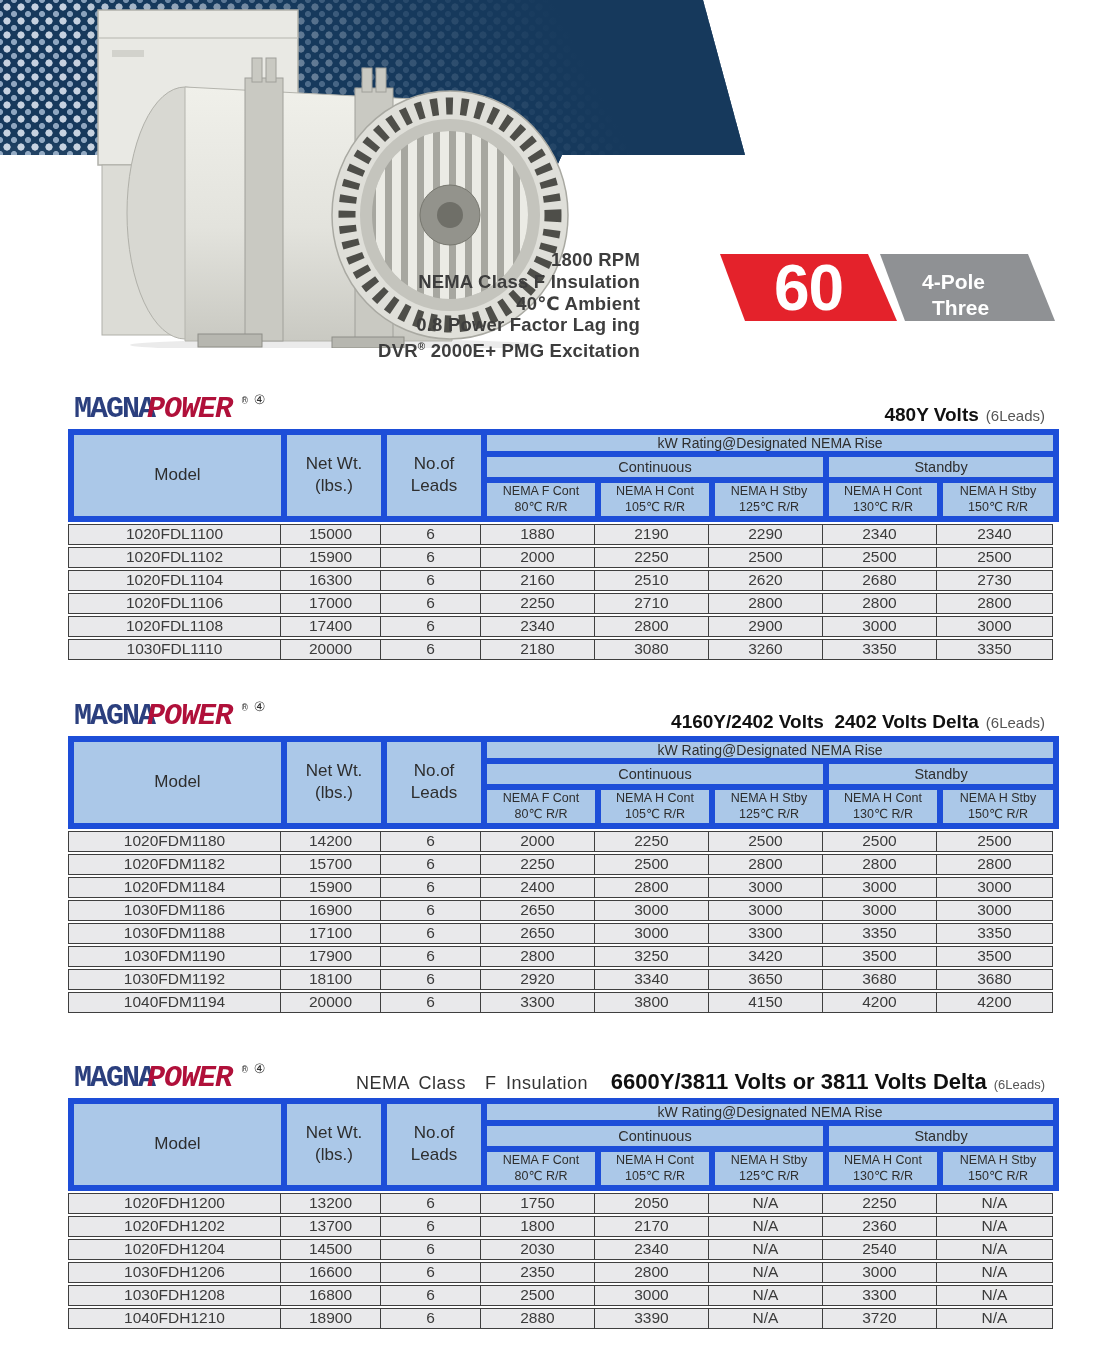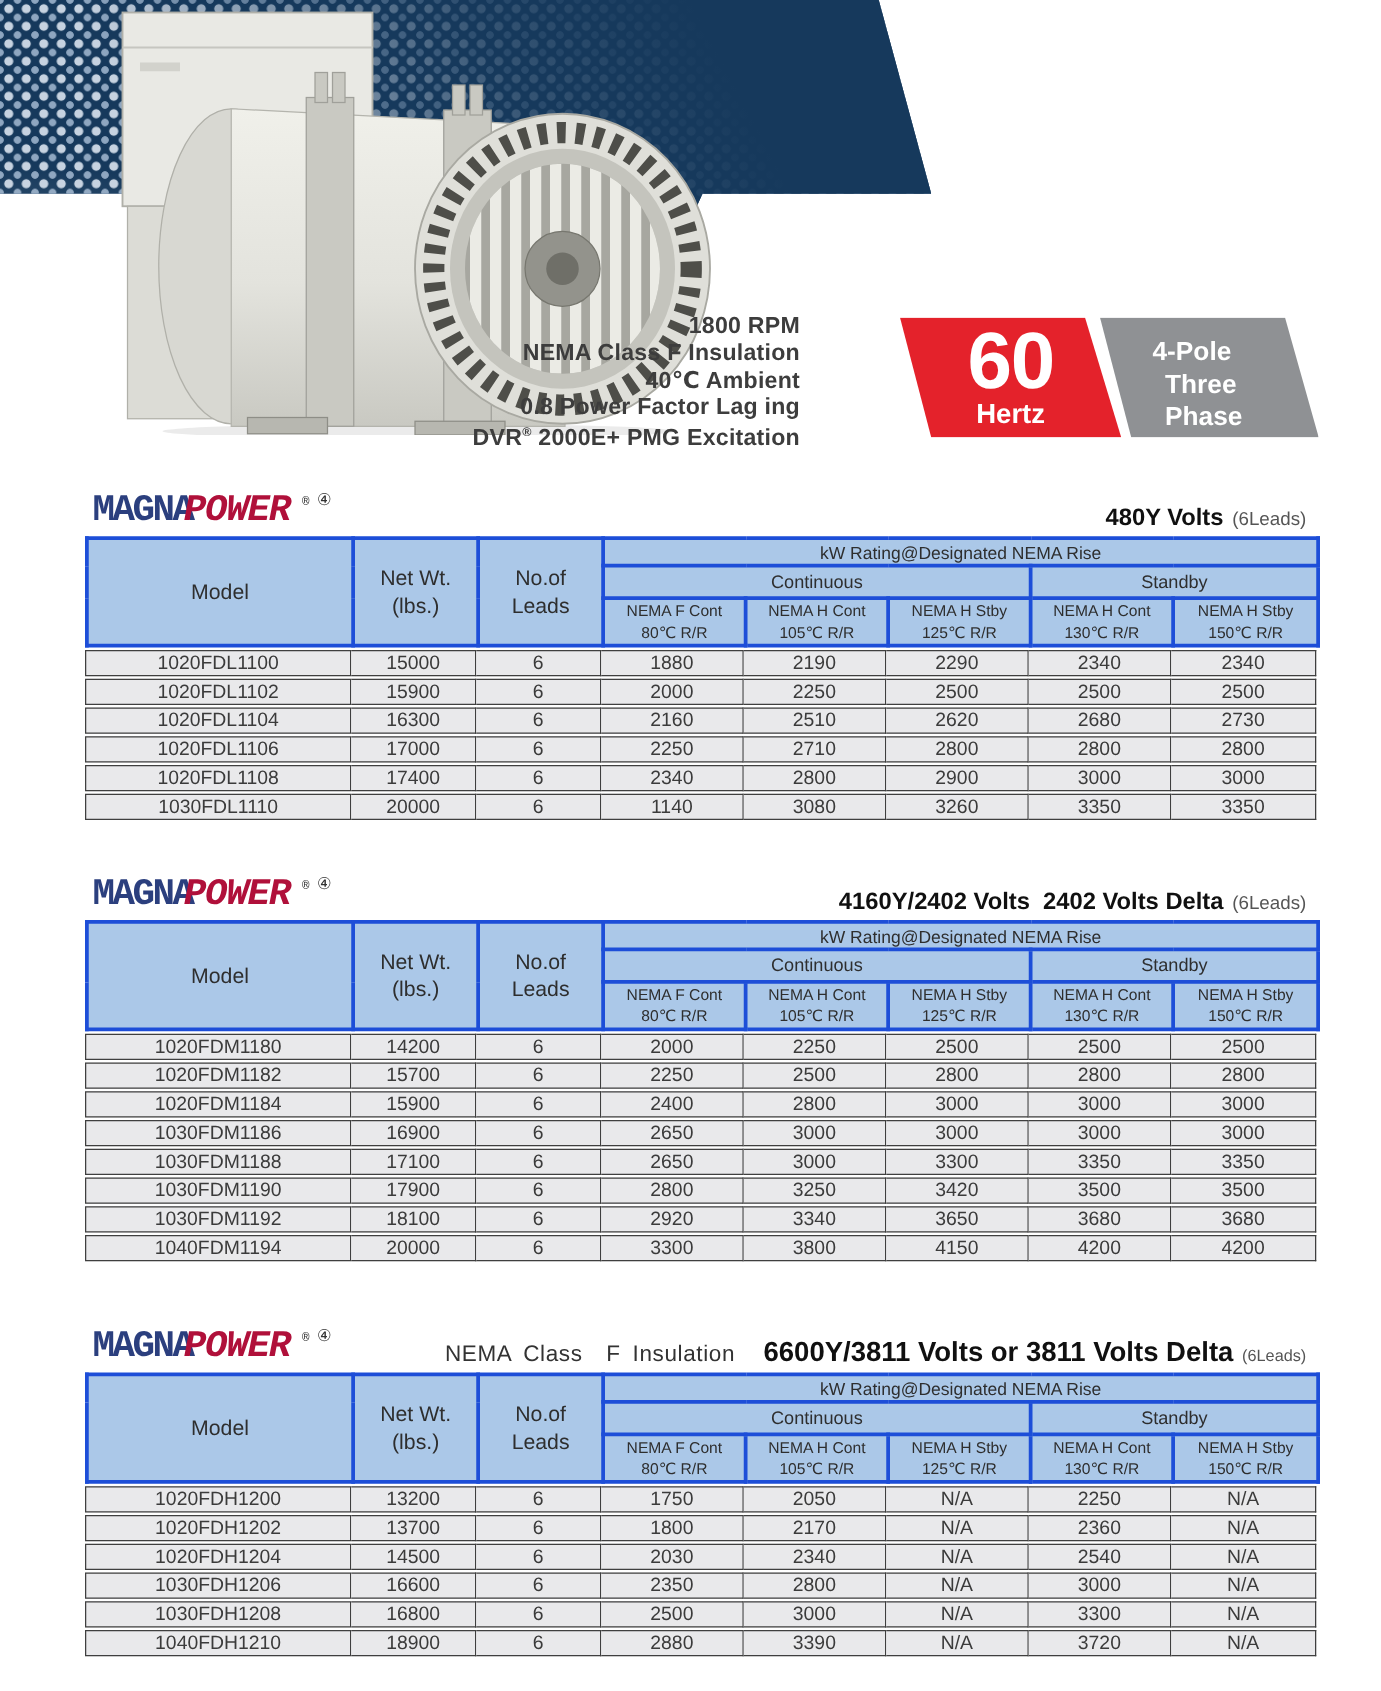--- a/index.html
+++ b/index.html
@@ -18,21 +18,21 @@
     background-size:100% 100%, 100% 100%, 14px 14px, 14px 14px;
     background-position:0 0, 0 0, 0 0, 7px 7px;
     clip-path:polygon(0 0, 703px 0, 745px 155px, 562px 155px, 518px 252px, 320px 252px, 338px 155px, 0 155px);
   }
   .generator { position:absolute; left:80px; top:8px; width:490px; height:340px; }
 
   .spec-text { position:absolute; right:465px; top:249px; text-align:right;
     font-size:18.5px; font-weight:bold; color:#3d3d3d; line-height:21.8px; letter-spacing:0.2px; }
   .spec-text sup { font-size:10px; }
 
-  .badge { position:absolute; top:254px; height:96px; color:#fff; }
+  .badge { position:absolute; top:254px; height:67px; color:#fff; }
   .badge-freq { left:720px; width:177px; background:#e4222b;
     clip-path:polygon(0 0, 148px 0, 177px 100%, 25px 100%); text-align:center; padding-top:3px; }
   .badge-freq .val { font-size:64px; font-weight:bold; line-height:62px; letter-spacing:-1px; }
   .badge-freq .unit { font-size:22px; font-weight:bold; line-height:24px; }
   .badge-pole { left:880px; width:175px; background:#8f9194;
     clip-path:polygon(0 0, 148px 0, 175px 100%, 25px 100%); padding:15px 0 0 42px; }
   .badge-pole .l1 { font-size:21px; font-weight:bold; line-height:26px; }
   .badge-pole .l2 { font-size:21px; font-weight:bold; line-height:26px; padding-left:10px; }
 
   
@@ -47,21 +47,21 @@
   .pre-title { position:absolute; left:288px; bottom:4px; font-size:18px; color:#333;
     letter-spacing:0.5px; word-spacing:4px; white-space:pre; }
   .title { position:absolute; right:8px; bottom:3px; white-space:pre; }
   .title .title-bold { font-weight:bold; font-size:19px; color:#101010;margin-top:16px; }
   .title .title-note { font-size:15px; color:#555; margin-left:7px; }
   .tb3 .title .title-bold { font-size:22px; }
   .tb3 .title .title-note { font-size:13px; }
 
   table { table-layout:fixed; width:985px; }
   table.hdr { border-collapse:collapse; }
-  table.hdr th { background:#abc8e8; border:3px solid #1d4ed8; font-weight:normal; color:#2e2e2e;
+  table.hdr th { background:#abc8e8; border:6px solid #1d4ed8; font-weight:normal; color:#2e2e2e;
     text-align:center; vertical-align:middle; padding:0; }
   th.h-model { font-size:17px; }
   th.h-two { font-size:17px; line-height:22px; }
   th.h-kw { font-size:14px; height:22px; }
   th.h-grp { font-size:14.5px; height:26px; }
   th.h-leaf { font-size:12.5px; font-weight:bold; line-height:1.3; height:38px; color:#222; }
 
   table.body { border-collapse:separate; border-spacing:0 2px; }
   table.body td { background:#e9e9eb; border:1px solid #3f3f3f; border-left:none;
     height:21px; text-align:center; vertical-align:middle; font-size:15.5px; color:#3b3b3b; padding:0; }
@@ -259,21 +259,21 @@
             <td>2340</td>
             <td>2800</td>
             <td>2900</td>
             <td>3000</td>
             <td>3000</td>
           </tr>
           <tr>
             <td>1030FDL1110</td>
             <td>20000</td>
             <td>6</td>
-            <td>1140</td>
+            <td>2180</td>
             <td>3080</td>
             <td>3260</td>
             <td>3350</td>
             <td>3350</td>
           </tr>
         </tbody>
     </table>
   </section>
 
   <section class="table-block tb2">

